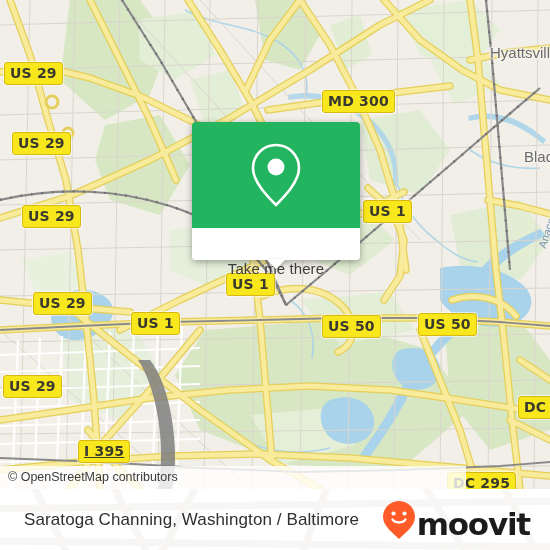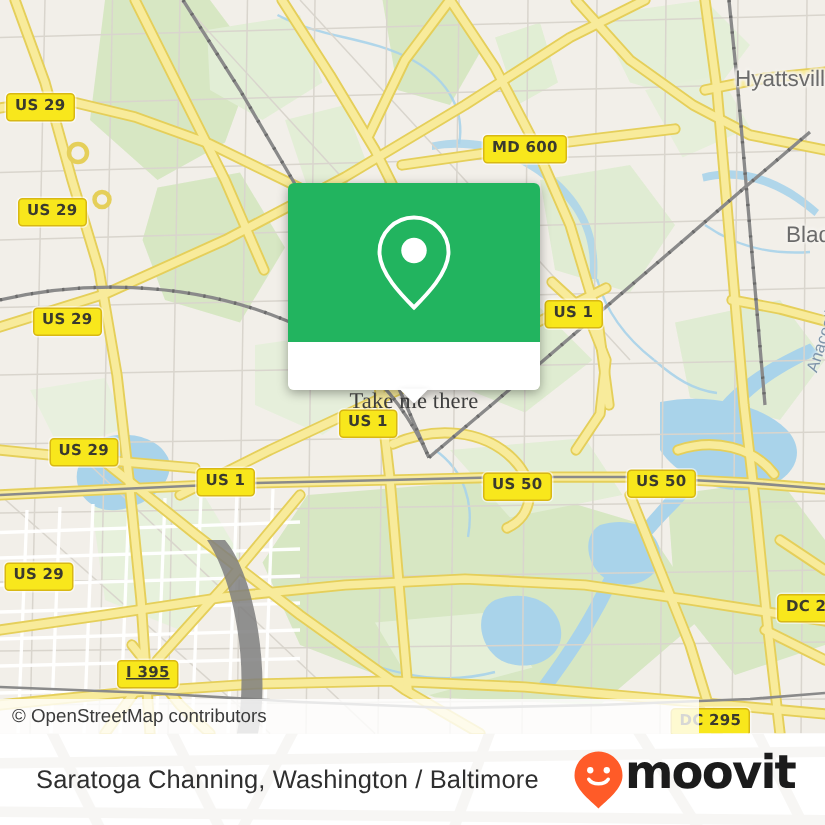--- a/index.html
+++ b/index.html
@@ -18,21 +18,21 @@
 
   
   .shield{
     position:absolute;
     background:#f8e71c;
     border:1.5px solid #d8b814;
     border-radius:3px;
     color:#3a3a2e;
     font-family:"DejaVu Sans", sans-serif;
     font-weight:bold;
-    font-size:10px;
+    font-size:14px;
     line-height:1;
     padding:3px 5px 4px 5px;
     white-space:nowrap;
     letter-spacing:0.2px;
     box-shadow:0 0 0 1px rgba(255,255,255,0.55);
   }
 
   
   .place{
     position:absolute;
@@ -86,21 +86,21 @@
   }
   .callout-bottom{
     background:#ffffff;
     height:32px;
     border-radius:0 0 4px 4px;
     display:flex;align-items:center;justify-content:center;
     position:relative;
   }
   .callout-label{
     color:#3d3d3d;
-    font-family:Liberation Serif, serif;
+    font-family:Liberation Sans, sans-serif;
     font-size:15px;
     letter-spacing:0.1px;
     margin-top:48px;
   }
   .callout-tail{
     position:absolute;
     left:50%;bottom:-9px;margin-left:-10px;
     width:0;height:0;
     border-left:10px solid transparent;
     border-right:10px solid transparent;
@@ -118,21 +118,21 @@
   .place-title{
     position:absolute;left:24px;top:50%;transform:translateY(-50%);
     color:#2f2f2f;
     font-family:"Liberation Sans", sans-serif;
     font-size:17px;
     white-space:nowrap;
     letter-spacing:0.1px;
   }
   .brand{
     position:absolute;right:20px;top:50%;transform:translateY(-50%);
-    display:flex;align-items:flex-start;gap:1px;
+    display:flex;align-items:flex-end;gap:1px;
   }
   .brand-text{
     color:#1b1b1b;
     font-family:"DejaVu Sans", sans-serif;
     font-weight:bold;
     font-size:31px;
     letter-spacing:-1.2px;
     line-height:1;
   }
 </style>
@@ -343,21 +343,21 @@
           <circle cx="68" cy="133" r="5"></circle>
         </g>
       </g>
     </svg>
 
     <div class="shield" style="left:4px;top:62px;">US 29</div>
     <div class="shield" style="left:12px;top:132px;">US 29</div>
     <div class="shield" style="left:22px;top:205px;">US 29</div>
     <div class="shield" style="left:33px;top:292px;">US 29</div>
     <div class="shield" style="left:3px;top:375px;">US 29</div>
-    <div class="shield" style="left:322px;top:90px;">MD 600</div>
+    <div class="shield" style="left:322px;top:90px;">MD 300</div>
     <div class="shield" style="left:363px;top:200px;">US 1</div>
     <div class="shield" style="left:226px;top:273px;">US 1</div>
     <div class="shield" style="left:131px;top:312px;">US 1</div>
     <div class="shield" style="left:322px;top:315px;">US 50</div>
     <div class="shield" style="left:418px;top:313px;">US 50</div>
     <div class="shield" style="left:78px;top:440px;text-decoration:underline;">I 395</div>
     <div class="shield" style="left:518px;top:396px;">DC 295</div>
     <div class="shield" style="left:447px;top:472px;">DC 295</div>
 
     <div class="place" style="left:490px;top:44px;">Hyattsville</div>

